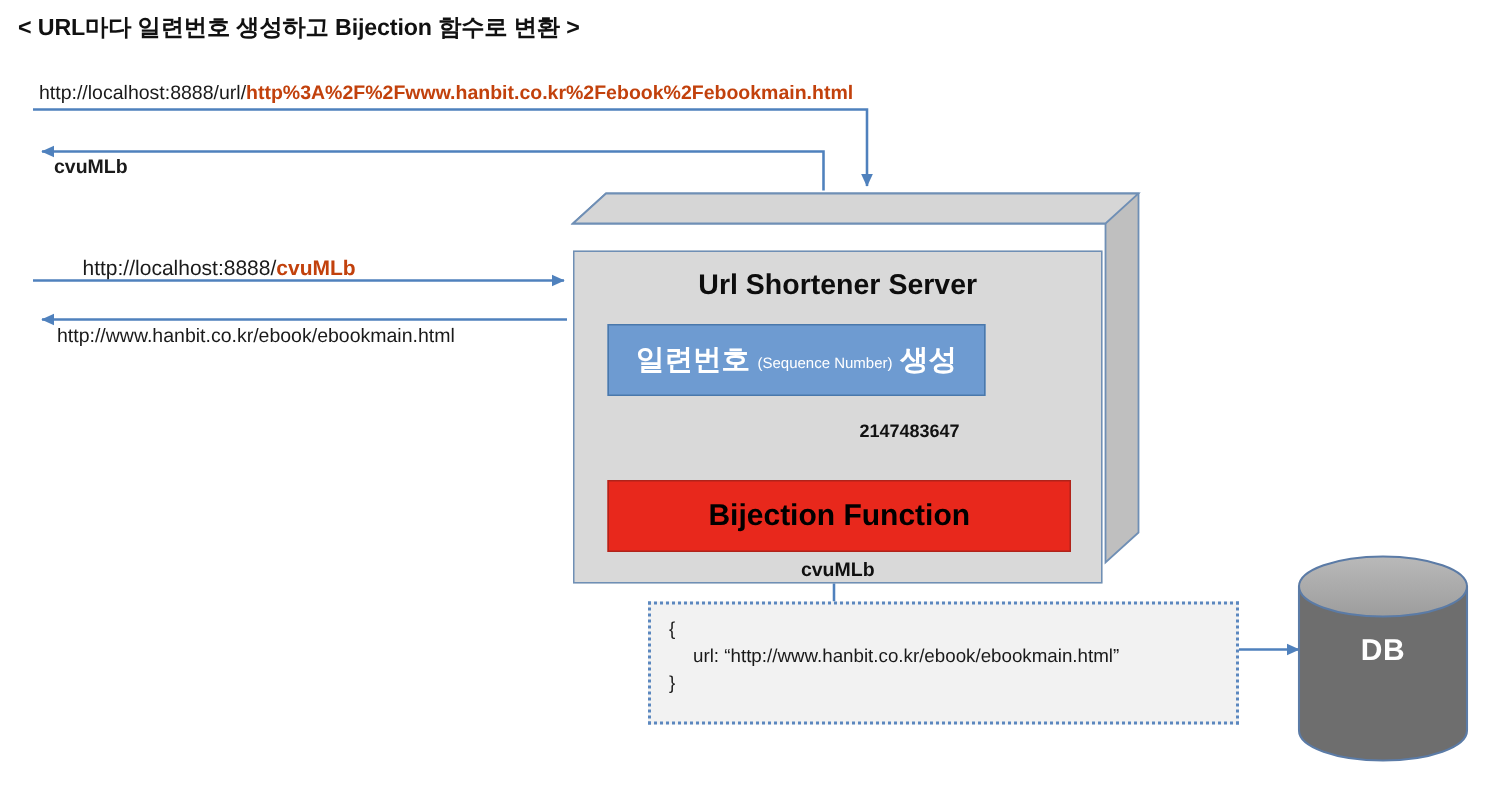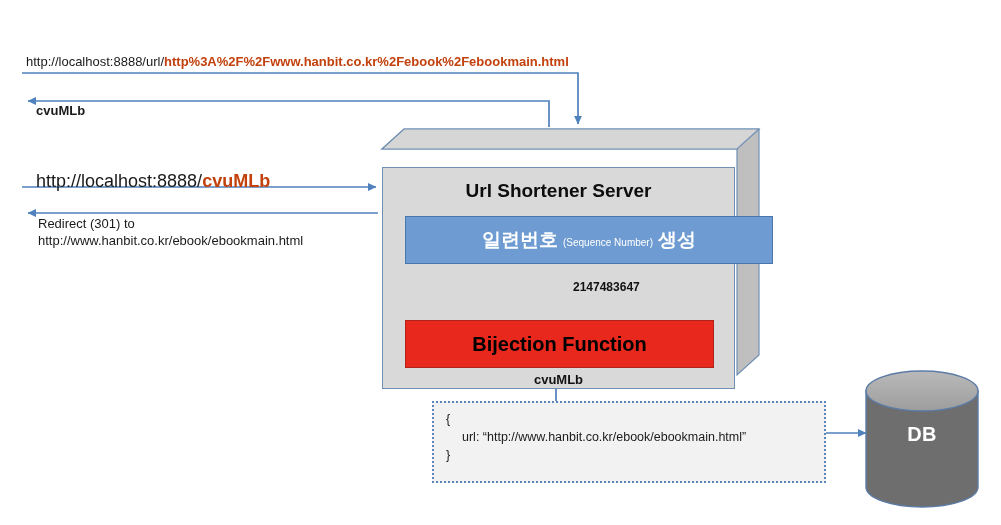--- a/index.html
+++ b/index.html
@@ -23,38 +23,38 @@
     color: #111111;
   }
 
   
   #wires { position: absolute; left: 0; top: 0; width: 1001px; height: 525px; }
 
   
   .lbl { position: absolute; white-space: nowrap; line-height: 1.28; }
   .lbl-url-top   { left: 26px;  top: 54px;  font-size: 13px; }
   .lbl-cvu-top   { left: 36px;  top: 103px; font-size: 13px; font-weight: bold; }
-  .lbl-url-short { left: 36px;  top: 170px; font-size: 18px; }
+  .lbl-url-short { left: 55px;  top: 170px; font-size: 14px; }
   .lbl-redirect  { left: 38px;  top: 216px; font-size: 13px; }
   .red { color: #c2410c; font-weight: bold; }
 
   
   .server-3d { position: absolute; left: 375px; top: 128px; width: 385px; height: 248px; }
   .server-face {
     position: absolute; left: 7px; top: 39px;
     width: 353px; height: 222px;
     background: #d9d9d9; border: 1px solid #6f8fb5;
   }
   .server-title {
     position: absolute; left: 0; right: 0; top: 12px;
     text-align: center; font-size: 19px; font-weight: bold; color: #0d0d0d;
   }
   .box-seq {
     position: absolute; left: 22px; top: 48px;
-    width: 368px; height: 48px;
+    width: 252px; height: 48px;
     background: #6e9bd1; border: 1px solid #4a78ab;
     display: flex; align-items: center; justify-content: center;
     color: #ffffff;
   }
   .box-seq .ko { font-size: 19px; font-weight: bold; }
   .box-seq .en { font-size: 10px; font-weight: normal; padding: 0 5px; position: relative; top: 2px; }
   .seq-number {
     position: absolute; left: 190px; top: 112px;
     font-size: 12px; font-weight: bold; color: #111;
   }
@@ -86,20 +86,21 @@
     position: absolute; left: 0; right: 0; top: 52px;
     text-align: center; font-size: 20px; font-weight: bold; color: #ffffff;
     letter-spacing: 0.4px;
   }
 </style>
 </head>
 <body>
 
 <div id="diagram-root">
 
+  <div class="title">&lt; URL마다 일련번호 생성하고 Bijection 함수로 변환 &gt;</div>
 
   <svg id="wires" viewBox="0 0 1001 525" xmlns="http://www.w3.org/2000/svg">
     <defs>
       <marker id="ah-r" markerWidth="9" markerHeight="9" refX="8" refY="4.5" orient="auto" markerUnits="userSpaceOnUse">
         <path d="M0,0.6 L8.5,4.5 L0,8.4 Z" fill="#4f81bd"></path>
       </marker>
       <marker id="ah-l" markerWidth="9" markerHeight="9" refX="8" refY="4.5" orient="auto" markerUnits="userSpaceOnUse">
         <path d="M0,0.6 L8.5,4.5 L0,8.4 Z" fill="#4f81bd"></path>
       </marker>
       <marker id="ah-d" markerWidth="9" markerHeight="9" refX="8" refY="4.5" orient="auto" markerUnits="userSpaceOnUse">
@@ -141,21 +142,20 @@
     <span>http://localhost:8888/url/</span><span class="red">http%3A%2F%2Fwww.hanbit.co.kr%2Febook%2Febookmain.html</span>
   </div>
 
   <div class="lbl lbl-cvu-top">cvuMLb</div>
 
   <div class="lbl lbl-url-short">
     <span>http://localhost:8888/</span><span class="red">cvuMLb</span>
   </div>
 
   <div class="lbl lbl-redirect">
-    <div>Redirect (301) to</div>
     <div>http://www.hanbit.co.kr/ebook/ebookmain.html</div>
   </div>
 
   <div class="server-3d">
     <div class="server-face">
 
       <div class="server-title">Url Shortener Server</div>
 
       <div class="box-seq">
         <span class="ko">일련번호</span>

